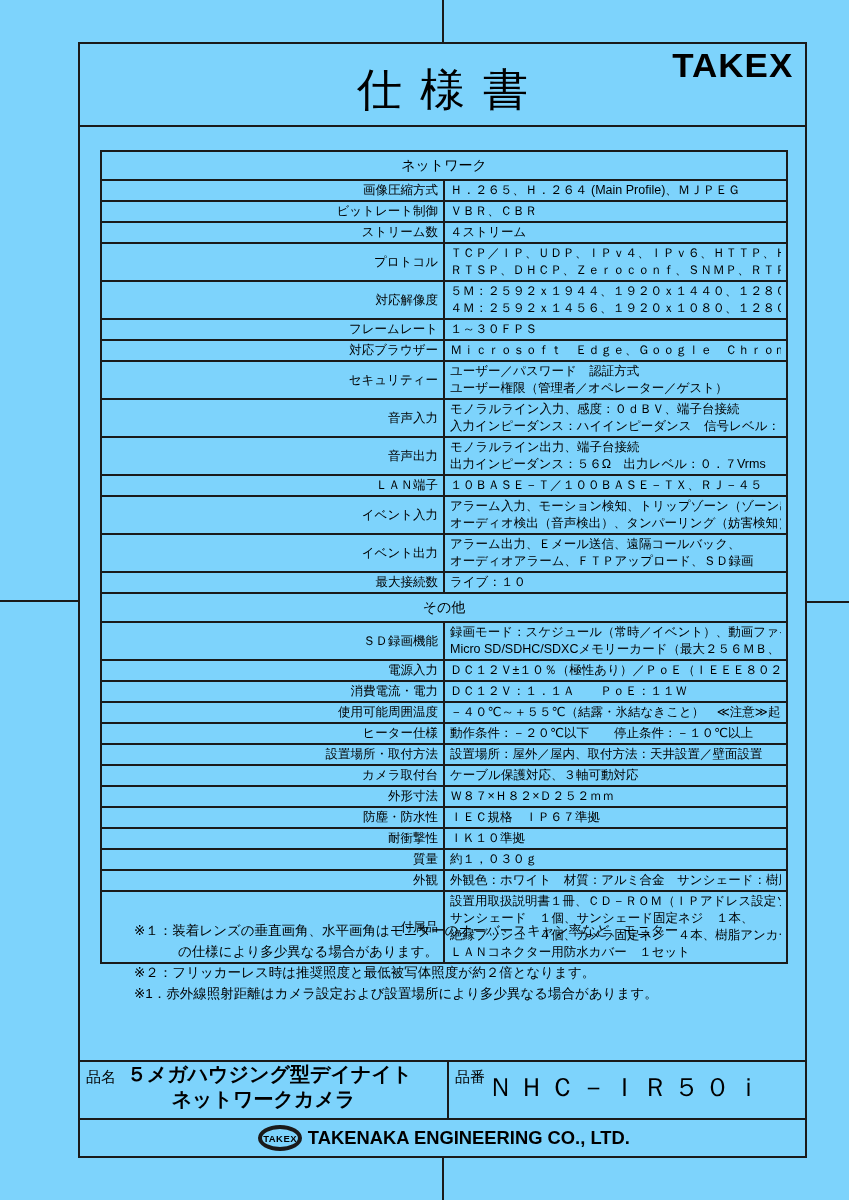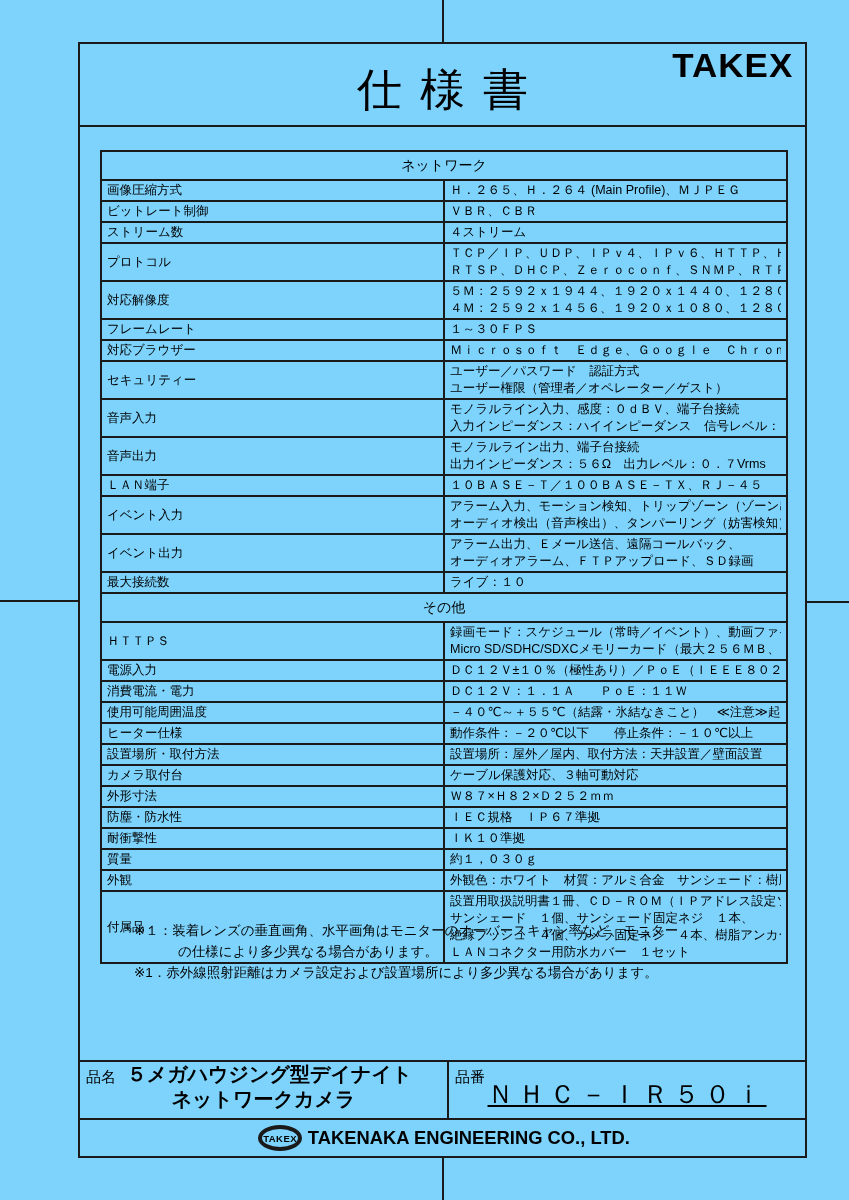--- a/index.html
+++ b/index.html
@@ -38,21 +38,21 @@
     position:absolute;left:20px;top:106px;width:688px;
     border-collapse:collapse;table-layout:fixed;
   }
   .spec-table td{
     border:2px solid #1a1a1a;font-size:12.5px;line-height:17px;
     padding:1px 5px;vertical-align:middle;
   }
   .spec-table td.section-header{
     text-align:center;font-size:14px;font-weight:500;padding:5px 0;
   }
-  .label-cell{width:155px;white-space:nowrap;overflow:hidden;}
+  .label-cell{width:155px;white-space:nowrap;overflow:hidden;text-align:right;}
   .value-cell div{white-space:nowrap;overflow:hidden;}
 
   
   .notes{position:absolute;left:54px;top:876px;font-size:13.5px;line-height:21px;}
   .note-line{white-space:nowrap;}
   .note-cont{padding-left:44px;}
 
   
   .product-row{
     position:absolute;left:0;top:1016px;width:725px;height:58px;
@@ -61,21 +61,21 @@
   .product-name-cell{
     position:relative;width:369px;height:100%;
     border-right:2px solid #1a1a1a;box-sizing:border-box;
     display:flex;flex-direction:column;justify-content:flex-start;align-items:center;
   }
   .cell-label{position:absolute;left:6px;top:6px;font-size:15px;}
   .product-name-line{font-size:20px;font-weight:bold;line-height:25px;padding-left:12px;}
   .product-name-line.second{padding-left:0;}
   .product-number-cell{
     position:relative;flex:1;height:100%;
-    display:flex;justify-content:center;align-items:center;text-decoration:underline;
+    display:flex;justify-content:center;align-items:flex-start;
   }
   .product-number{font-size:26px;letter-spacing:5px;padding-top:8px;}
 
   
   .footer-row{
     position:absolute;left:0;top:1074px;width:725px;height:38px;
     border-top:2px solid #1a1a1a;box-sizing:border-box;
     display:flex;justify-content:center;align-items:center;gap:9px;
   }
   .footer-logo{
@@ -195,21 +195,21 @@
           <tr>
             <td class="label-cell">最大接続数</td>
             <td class="value-cell">
               <div>ライブ：１０</div>
             </td>
           </tr>
           <tr>
             <td colspan="2" class="section-header">その他</td>
           </tr>
           <tr>
-            <td class="label-cell">ＨＴＴＰＳ</td>
+            <td class="label-cell">ＳＤ録画機能</td>
             <td class="value-cell">
               <div>録画モード：スケジュール（常時／イベント）、動画ファイル：ＡＶＩ形式</div>
               <div>Micro SD/SDHC/SDXCメモリーカード（最大２５６ＭＢ、フォーマット形式：独自）</div>
             </td>
           </tr>
           <tr>
             <td class="label-cell">電源入力</td>
             <td class="value-cell">
               <div>ＤＣ１２Ｖ±１０％（極性あり）／ＰｏＥ（ＩＥＥＥ８０２．３ａｆ）</div>
             </td>
@@ -282,20 +282,21 @@
               <div>絶縁ブッシュ　４個、カメラ固定ネジ　４本、樹脂アンカー　４本、</div>
               <div>ＬＡＮコネクター用防水カバー　１セット</div>
             </td>
           </tr>
         </tbody>
     </table>
 
     <div class="notes">
         <div class="note-line">※１：装着レンズの垂直画角、水平画角はモニターのオーバースキャン率など、モニター</div>
         <div class="note-line note-cont">の仕様により多少異なる場合があります。</div>
+        <div class="note-line">※２：フリッカーレス時は推奨照度と最低被写体照度が約２倍となります。</div>
         <div class="note-line">※1．赤外線照射距離はカメラ設定および設置場所により多少異なる場合があります。</div>
       </div>
 
     <div class="product-row">
       <div class="product-name-cell">
         <span class="cell-label">品名</span>
         <div class="product-name-line">５メガハウジング型デイナイト</div>
         <div class="product-name-line second">ネットワークカメラ</div>
       </div>
       <div class="product-number-cell">

